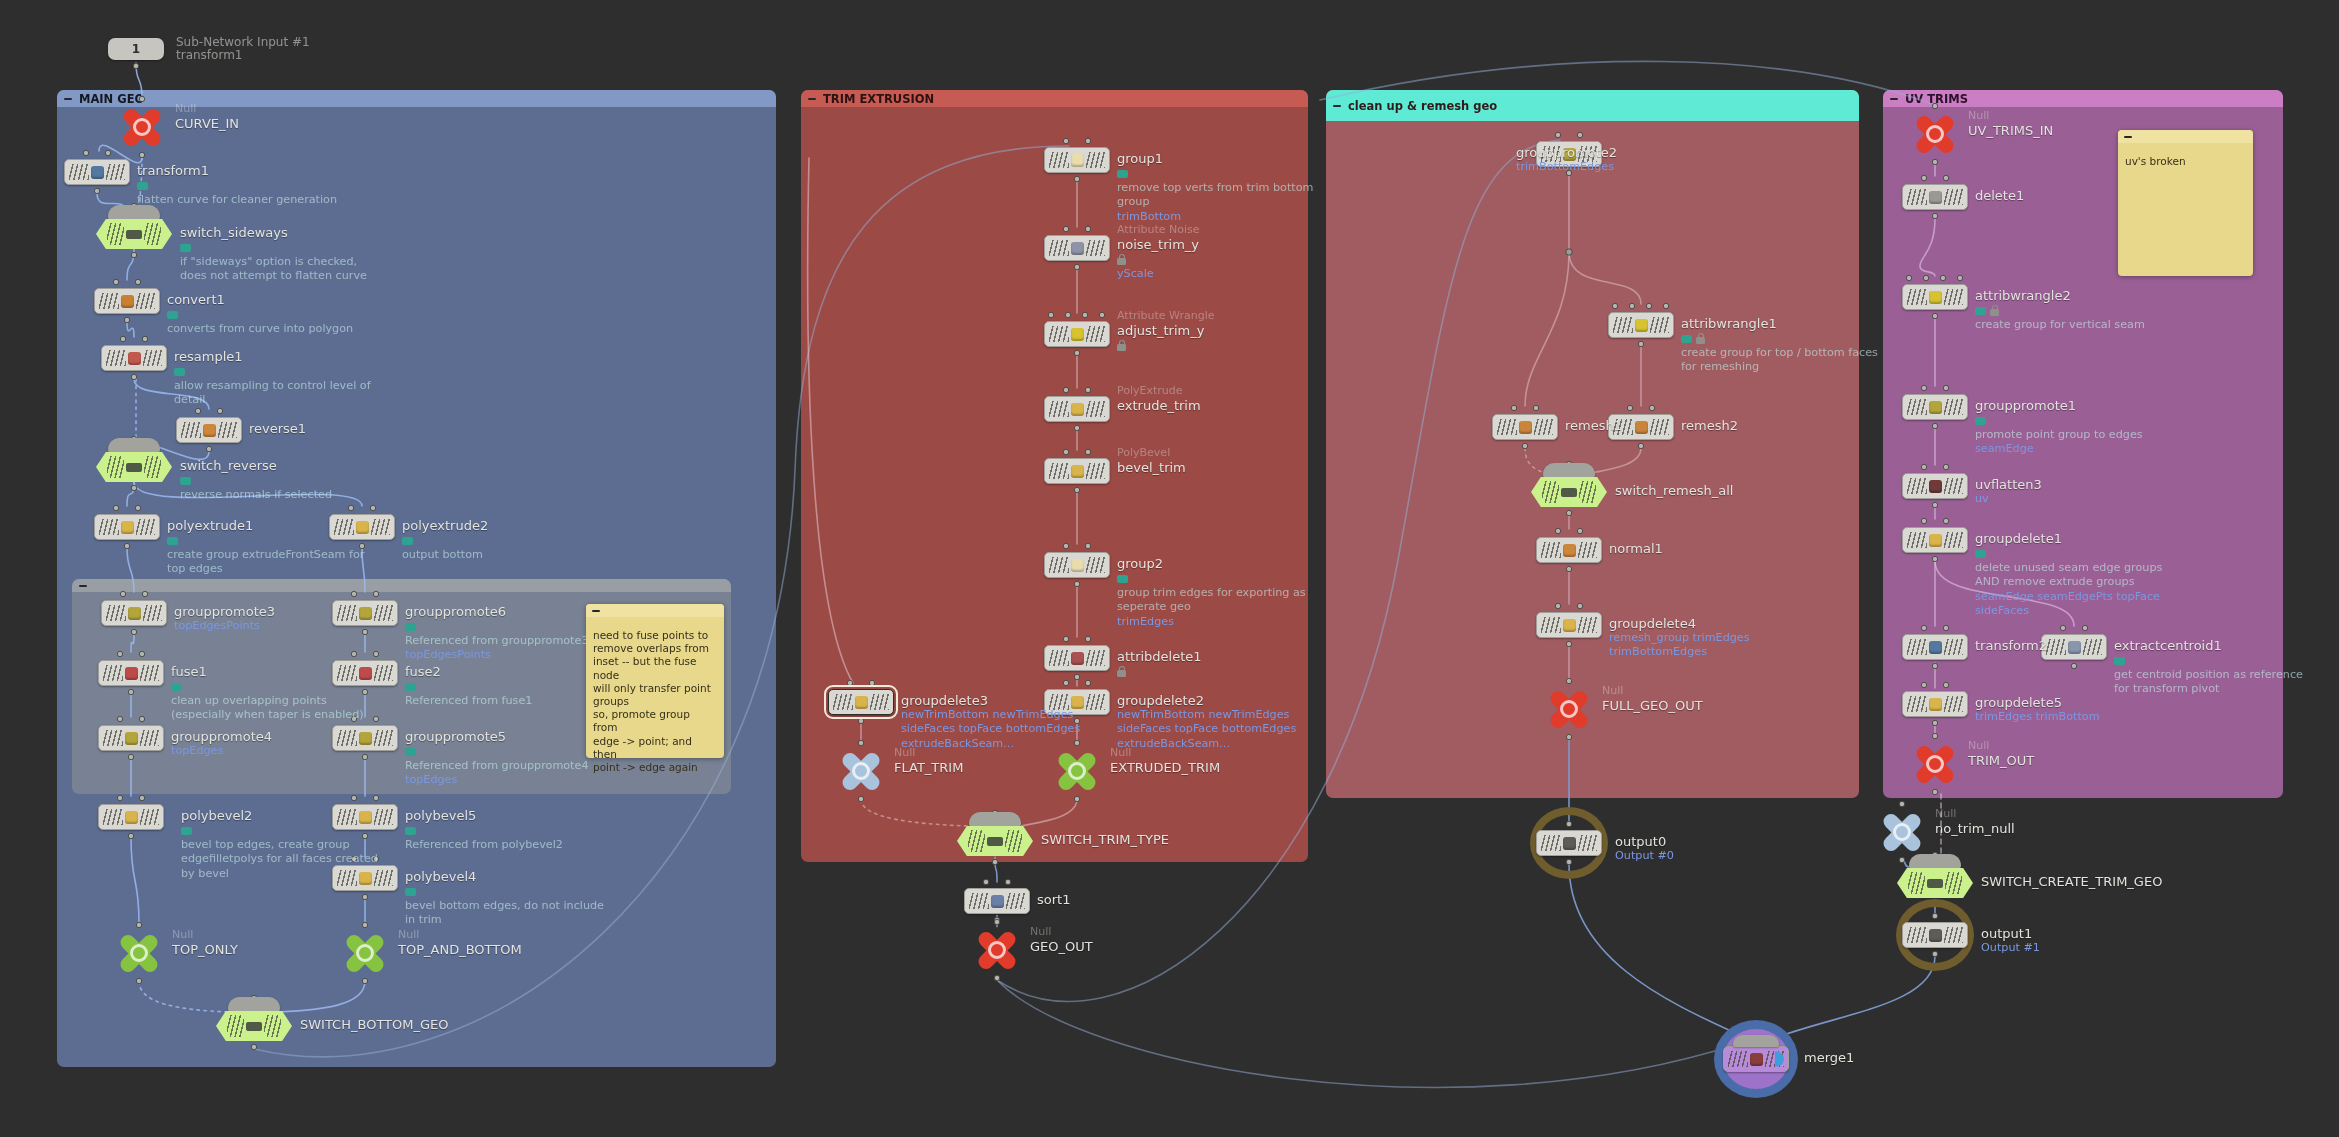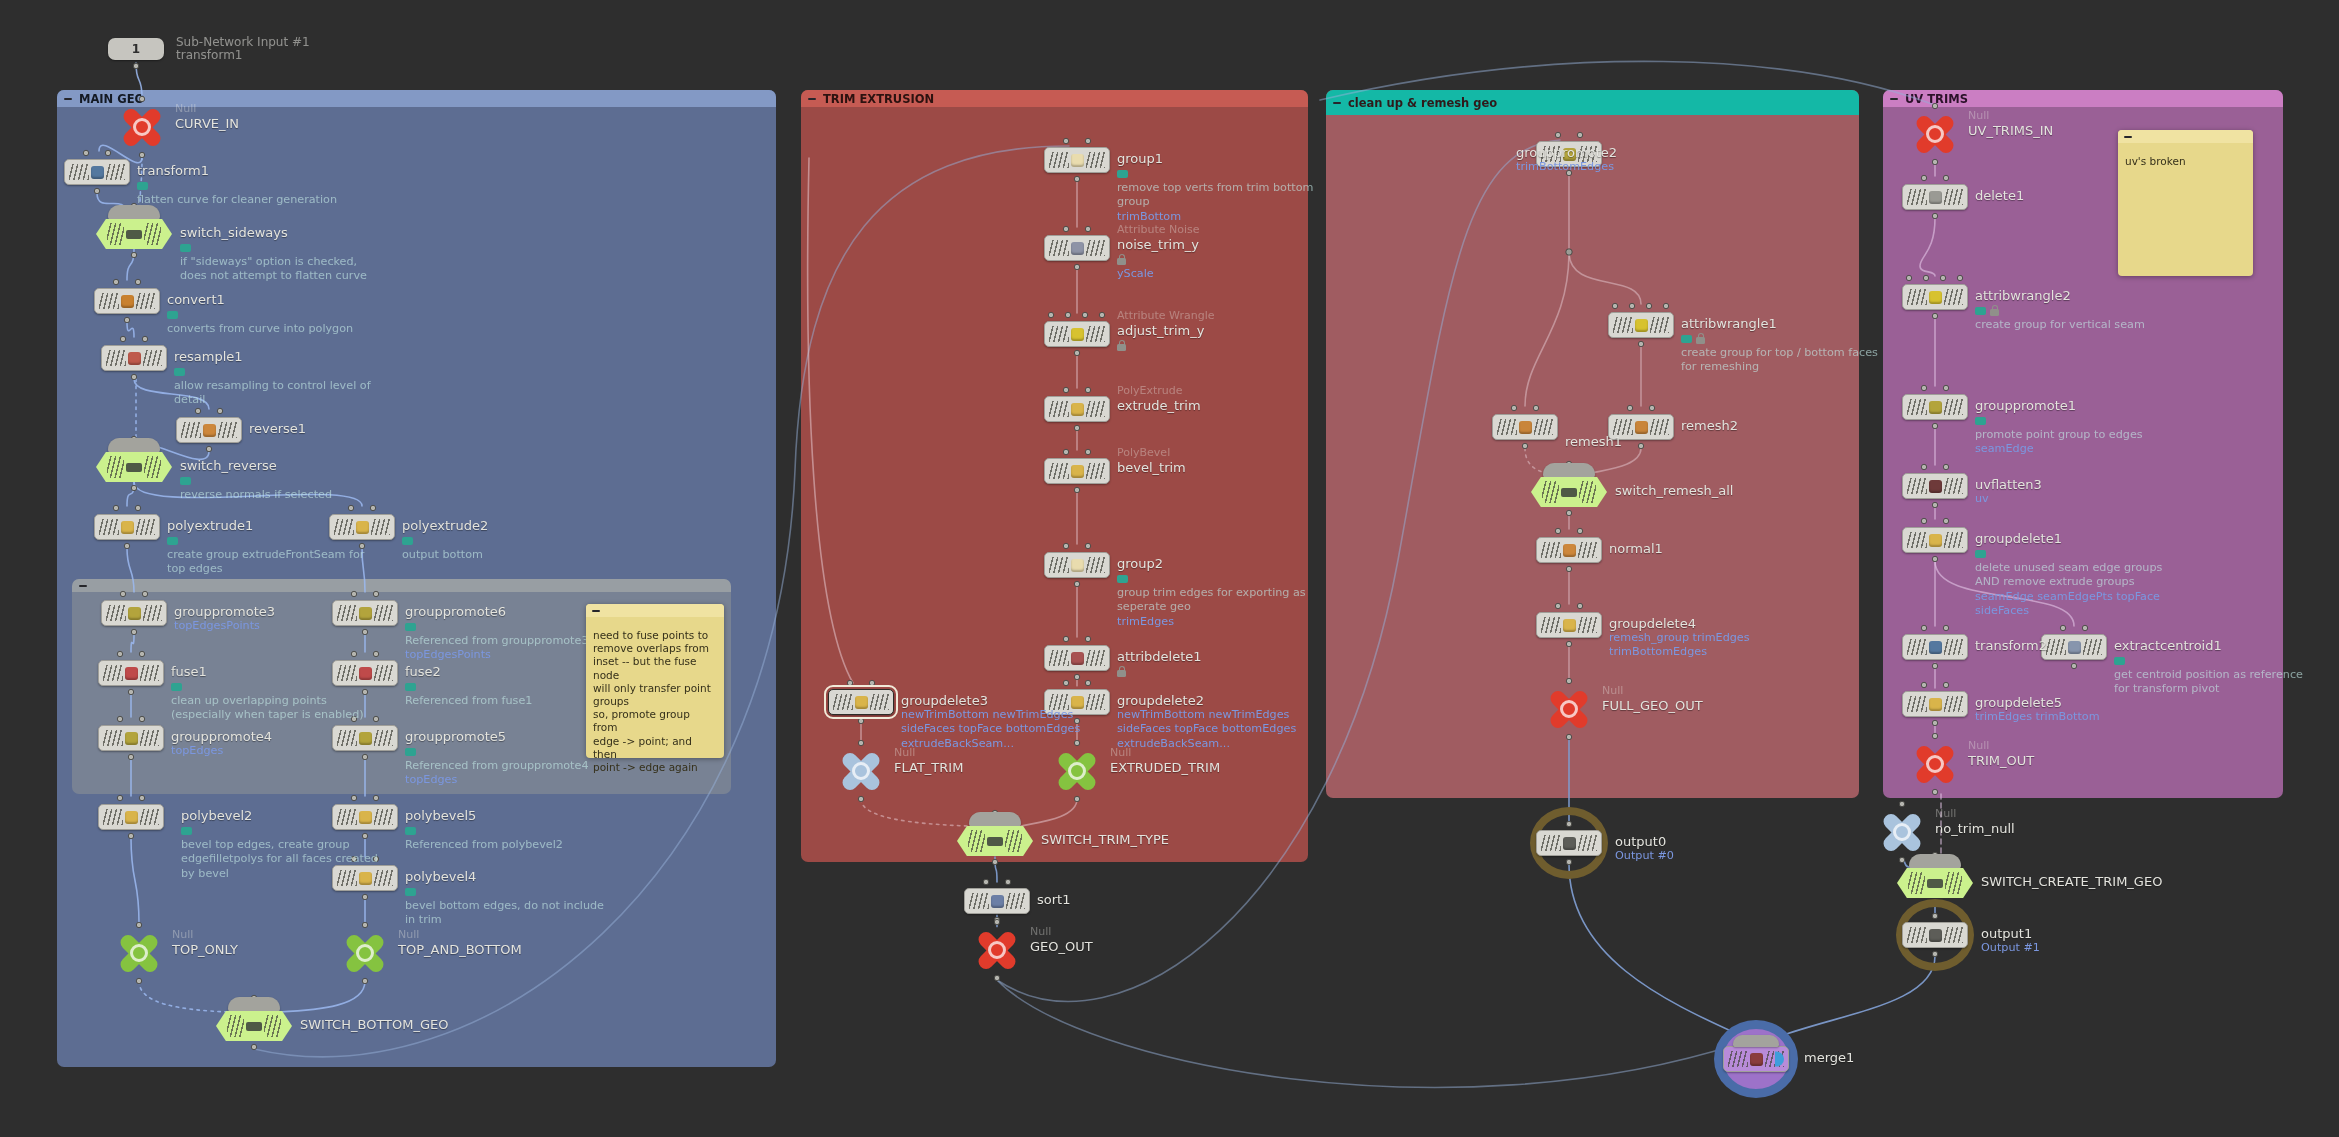--- a/index.html
+++ b/index.html
@@ -278,21 +278,21 @@
         <span>MAIN GEO</span>
       </div>
     </div>
     <div class="nbox" style="left: 801px; top: 90px; width: 507px; height: 772px; background: rgb(156, 74, 70);">
       <div class="hd" style="height: 17px; background: rgb(198, 91, 83); color: rgb(44, 18, 16); font-size: 11.5px;">
         <div class="min"></div>
         <span>TRIM EXTRUSION</span>
       </div>
     </div>
     <div class="nbox" style="left: 1326px; top: 90px; width: 533px; height: 708px; background: rgb(160, 92, 97);">
-      <div class="hd" style="height: 25px; background: #14b8a6; color: rgb(48, 26, 26); font-size: 11.5px;">
+      <div class="hd" style="height: 31px; background: #5eead4; color: rgb(48, 26, 26); font-size: 11.5px;">
         <div class="min"></div>
         <span>clean up &amp; remesh geo</span>
       </div>
     </div>
     <div class="nbox" style="left: 1883px; top: 90px; width: 400px; height: 708px; background: rgb(154, 96, 150);">
       <div class="hd" style="height: 17px; background: rgb(203, 126, 195); color: rgb(43, 17, 41); font-size: 11.5px;">
         <div class="min"></div>
         <span>UV TRIMS</span>
       </div>
     </div>
@@ -725,21 +725,21 @@
         <span class="lock"></span>
       </div>
       <div class="crow">create group for top / bottom faces</div>
       <div class="crow">for remeshing</div>
     </div>
     <div class="node std" style="left: 1492px; top: 414px; width: 66px; height: 26px;">
       <span class="str"></span>
       <span class="nicon" style="background:#c9853a"></span>
       <span class="str"></span>
     </div>
-    <div class="labels" style="left: 1565px; top: 418px; margin-top: 16px;">
+    <div class="labels" style="left: 1565px; top: 418px;">
       <div class="lbl">remesh1</div>
     </div>
     <div class="node std" style="left: 1608px; top: 414px; width: 66px; height: 26px;">
       <span class="str"></span>
       <span class="nicon" style="background:#c9853a"></span>
       <span class="str"></span>
     </div>
     <div class="labels" style="left: 1681px; top: 418px;">
       <div class="lbl">remesh2</div>
     </div>

